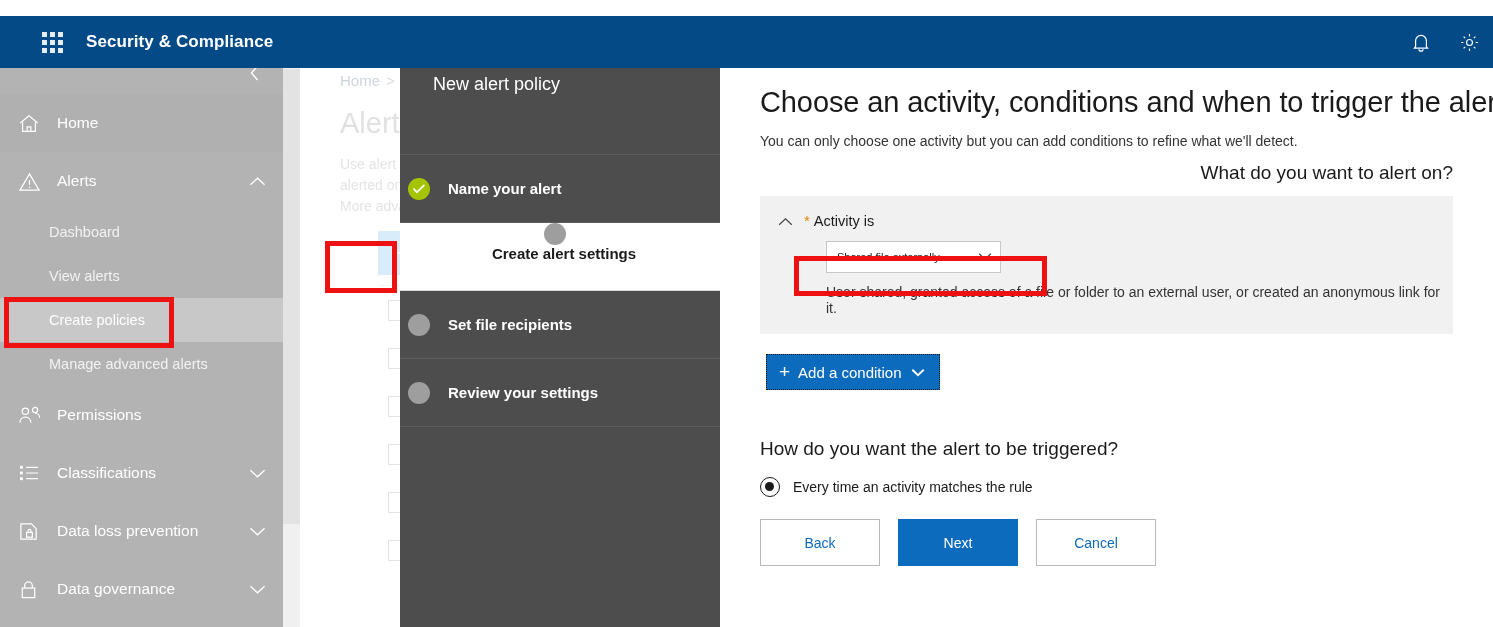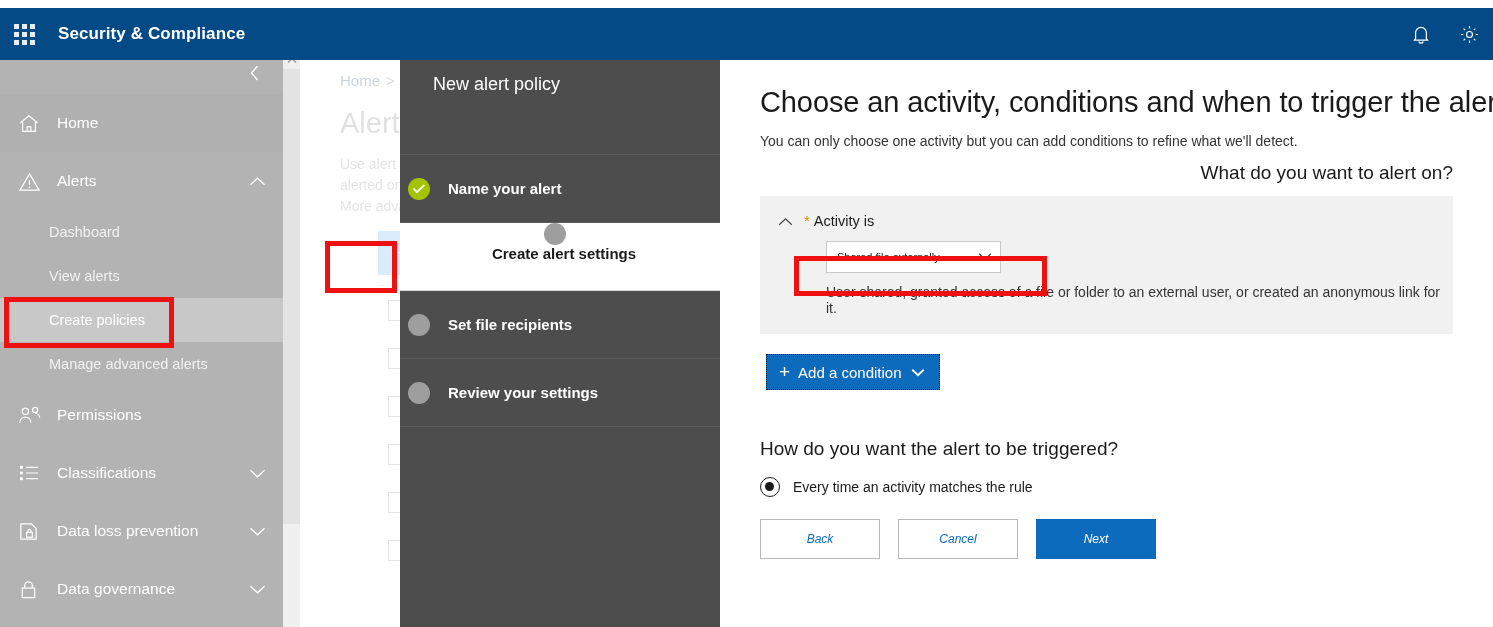--- a/index.html
+++ b/index.html
@@ -10,25 +10,26 @@
     overflow: hidden;
     font-family: "Liberation Sans", sans-serif;
     background: #ffffff;
     -webkit-font-smoothing: antialiased;
   }
 
   #app { position: relative; width: 1493px; height: 627px; }
 
   
   .suitebar {
-    position: absolute; left: 0; top: 8px;
+    position: absolute; left: 0; top: 16px;
     width: 1493px; height: 52px;
     background: #034a87;
     display: flex; align-items: center;
     z-index: 50;
+    padding-left: 28px;
   }
   .waffle {
     width: 48px; height: 52px;
     display: flex; align-items: center; justify-content: center;
     cursor: pointer;
   }
   .waffle-grid {
     display: grid;
     grid-template-columns: repeat(3, 5px);
     grid-template-rows: repeat(3, 5px);
@@ -337,25 +338,24 @@
     border-radius: 50%; background: #1a1a1a;
   }
   .radio-label { font-size: 14px; color: #1a1a1a; }
 
   .btnrow {
     margin-top: 22px;
     display: flex;
     gap: 18px;
   }
   .btn {
-    width: 120px; height: 40px;
+    width: 120px; height: 47px;
     display: flex; align-items: center; justify-content: center;
-    font-size: 12px;
-    cursor: pointer;
-    font-style: italic;
+    font-size: 14px;
+    cursor: pointer;
   }
   .btn.secondary {
     background: #ffffff;
     border: 1px solid #b9b9b9;
     color: #0d6bbd;
   }
   .btn.primary {
     background: #0d6bbd;
     border: 1px solid #0d6bbd;
     color: #ffffff;
@@ -638,22 +638,22 @@
 
     <div class="trigger-h">How do you want the alert to be triggered?</div>
 
     <div class="radio-row">
       <span class="radio"></span>
       <span class="radio-label">Every time an activity matches the rule</span>
     </div>
 
     <div class="btnrow">
       <div class="btn secondary">Back</div>
+      <div class="btn primary">Next</div>
       <div class="btn secondary">Cancel</div>
-      <div class="btn primary">Next</div>
     </div>
   </div>
 
   <div class="redbox" id="redbox-alert-policies"></div>
   <div class="redbox" id="redbox-new-button"></div>
   <div class="redbox" id="redbox-dropdown"></div>
 
 </div>
 
 </body></html>

